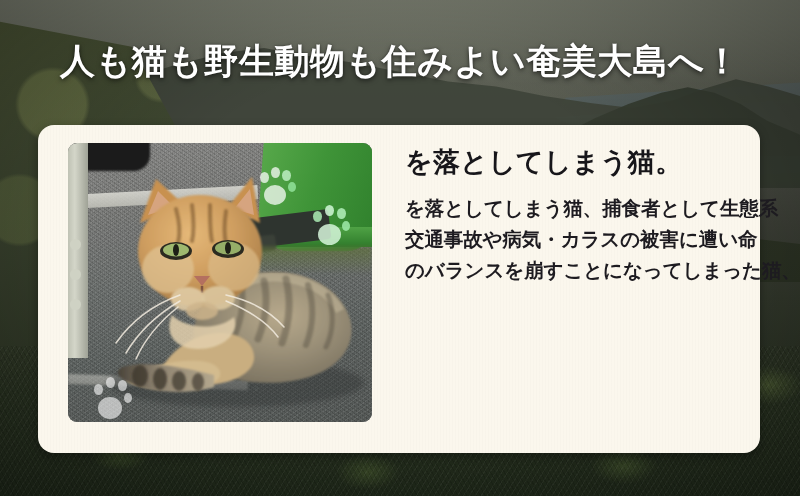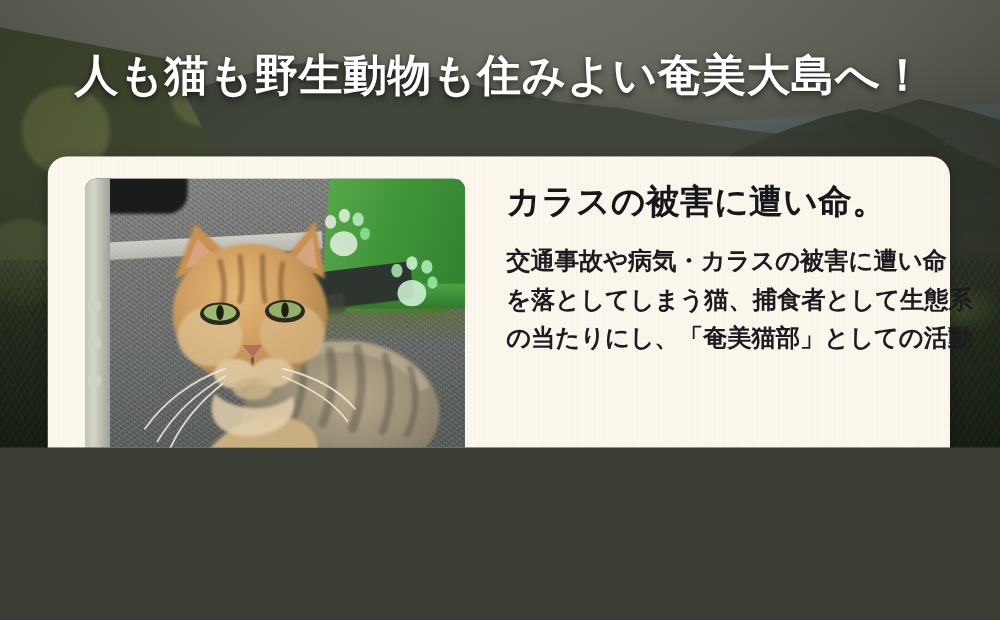--- a/index.html
+++ b/index.html
@@ -5,21 +5,21 @@
   * { margin:0; padding:0; box-sizing:border-box; }
   html,body { width:800px; height:496px; overflow:hidden; }
   body {
     font-family:"Liberation Sans", sans-serif;
     background:#3a3d33;
   }
 
   #stage {
     position:relative;
     width:800px;
-    height:358px;
+    height:496px;
     overflow:hidden;
   }
 
   
   .bg {
     position:absolute; inset:0;
     background:
       linear-gradient(180deg,#5d6055 0%, #5a5d52 14%, #56594e 22%, #4d5047 30%, #3f4239 45%, #343a2d 60%, #2b3324 78%, #242c1e 100%);
   }
   
@@ -392,22 +392,22 @@
         <span class="pad" style="left:8px;  top:22px; width:24px; height:22px; background:rgba(255,255,255,.6);"></span>
         <span class="pad" style="left:4px;  top:9px;  width:9px;  height:11px; background:rgba(255,255,255,.6);"></span>
         <span class="pad" style="left:16px; top:2px;  width:9px;  height:11px; background:rgba(255,255,255,.6);"></span>
         <span class="pad" style="left:28px; top:5px;  width:9px;  height:11px; background:rgba(255,255,255,.6);"></span>
         <span class="pad" style="left:34px; top:18px; width:8px;  height:10px; background:rgba(255,255,255,.6);"></span>
       </div>
     </div>
 
     <div class="textcol">
       <div class="heading">
-        <div>カラスの被害に遭い命。</div>
+        <div>を落としてしまう猫。</div>
       </div>
       <div class="body">
+        <div>を落としてしまう猫、捕食者として生態系</div>
         <div>交通事故や病気・カラスの被害に遭い命</div>
-        <div>を落としてしまう猫、捕食者として生態系</div>
-        <div>の当たりにし、「奄美猫部」としての活動</div>
+        <div>のバランスを崩すことになってしまった猫、</div>
       </div>
     </div>
   </div>
 </div>
 
 </body></html>

